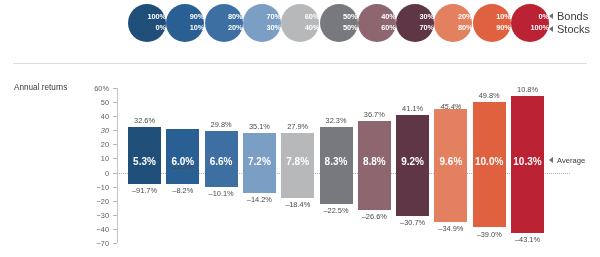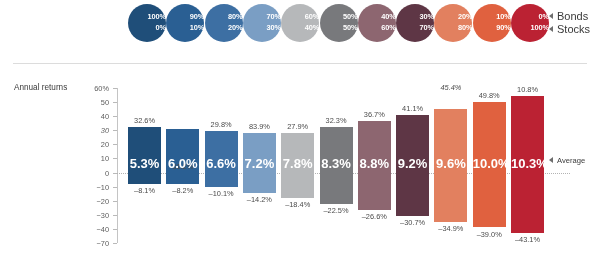--- a/index.html
+++ b/index.html
@@ -59,21 +59,21 @@
   .zeroline{
     position:absolute;height:0;border-top:1px dotted #b3b3b3;
   }
 
   .bar{position:absolute;}
   .bar-top-lab,.bar-bot-lab{
     position:absolute;font-size:7.4px;color:#4a4a4a;white-space:nowrap;
     text-align:center;
   }
   .bar-avg-lab{
-    position:absolute;font-size:13px;font-weight:bold;color:#ffffff;
+    position:absolute;font-size:10px;font-weight:bold;color:#ffffff;
     white-space:nowrap;text-align:center;
   }
   .legend-avg{
     position:absolute;font-size:7.6px;color:#3a3a3a;display:flex;align-items:center;
   }
 </style>
 </head>
 <body>
 
 <div class="root">
@@ -163,52 +163,52 @@
       <div class="ytick-mark" style="left: 113px; top: 201px;"></div>
       <div class="ylab" style="left: 83px; top: 214.818px;">−30</div>
       <div class="ytick-mark" style="left: 113px; top: 215px;"></div>
       <div class="ylab" style="left: 83px; top: 228.909px;">−40</div>
       <div class="ytick-mark" style="left: 113px; top: 229px;"></div>
       <div class="ylab" style="left: 83px; top: 243px;">−70</div>
       <div class="ytick-mark" style="left: 113px; top: 243px;"></div>
       <div class="zeroline" style="left: 117px; width: 453px; top: 172.545px;"></div>
       <div class="bar" style="left: 128px; top: 126.609px; width: 33px; height: 57.35px; background: rgb(31, 78, 121);"></div>
       <div class="bar-top-lab" style="left: 123px; width: 43px; top: 115.609px;">32.6%</div>
-      <div class="bar-bot-lab" style="left: 123px; width: 43px; top: 185.959px;">–8.1%</div>
+      <div class="bar-bot-lab" style="left: 123px; width: 43px; top: 185.959px;">–91.7%</div>
       <div class="bar-avg-lab" style="left: 128px; width: 33px; top: 155.545px;">5.3%</div>
       <div class="bar" style="left: 166.3px; top: 128.582px; width: 33px; height: 55.5182px; background: rgb(42, 95, 147);"></div>
       <div class="bar-top-lab" style="left: 161.3px; width: 43px; top: 117.582px; margin-top: 44px;">31.2%</div>
       <div class="bar-bot-lab" style="left: 161.3px; width: 43px; top: 186.1px;">–8.2%</div>
       <div class="bar-avg-lab" style="left: 166.3px; width: 33px; top: 155.545px;">6.0%</div>
       <div class="bar" style="left: 204.6px; top: 130.555px; width: 33px; height: 56.2227px; background: rgb(61, 111, 163);"></div>
       <div class="bar-top-lab" style="left: 199.6px; width: 43px; top: 119.555px;">29.8%</div>
       <div class="bar-bot-lab" style="left: 199.6px; width: 43px; top: 188.777px;">–10.1%</div>
       <div class="bar-avg-lab" style="left: 204.6px; width: 33px; top: 155.545px;">6.6%</div>
       <div class="bar" style="left: 242.9px; top: 132.527px; width: 33px; height: 60.0273px; background: rgb(122, 158, 196);"></div>
-      <div class="bar-top-lab" style="left: 237.9px; width: 43px; top: 121.527px;">83.9%</div>
+      <div class="bar-top-lab" style="left: 237.9px; width: 43px; top: 121.527px;">35.1%</div>
       <div class="bar-bot-lab" style="left: 237.9px; width: 43px; top: 194.555px;">–14.2%</div>
       <div class="bar-avg-lab" style="left: 242.9px; width: 33px; top: 155.545px;">7.2%</div>
       <div class="bar" style="left: 281.2px; top: 133.232px; width: 33px; height: 65.2409px; background: rgb(182, 184, 186);"></div>
       <div class="bar-top-lab" style="left: 276.2px; width: 43px; top: 122.232px;">27.9%</div>
       <div class="bar-bot-lab" style="left: 276.2px; width: 43px; top: 200.473px;">–18.4%</div>
       <div class="bar-avg-lab" style="left: 281.2px; width: 33px; top: 155.545px;">7.8%</div>
       <div class="bar" style="left: 319.5px; top: 127.032px; width: 33px; height: 77.2182px; background: rgb(120, 121, 124);"></div>
       <div class="bar-top-lab" style="left: 314.5px; width: 43px; top: 116.032px;">32.3%</div>
       <div class="bar-bot-lab" style="left: 314.5px; width: 43px; top: 206.25px;">–22.5%</div>
       <div class="bar-avg-lab" style="left: 319.5px; width: 33px; top: 155.545px;">8.3%</div>
       <div class="bar" style="left: 357.8px; top: 120.832px; width: 33px; height: 89.1955px; background: rgb(141, 102, 112);"></div>
       <div class="bar-top-lab" style="left: 352.8px; width: 43px; top: 109.832px;">36.7%</div>
       <div class="bar-bot-lab" style="left: 352.8px; width: 43px; top: 212.027px;">–26.6%</div>
       <div class="bar-avg-lab" style="left: 357.8px; width: 33px; top: 155.545px;">8.8%</div>
       <div class="bar" style="left: 396.1px; top: 114.632px; width: 33px; height: 101.173px; background: rgb(94, 54, 69);"></div>
       <div class="bar-top-lab" style="left: 391.1px; width: 43px; top: 103.632px;">41.1%</div>
       <div class="bar-bot-lab" style="left: 391.1px; width: 43px; top: 217.805px;">–30.7%</div>
       <div class="bar-avg-lab" style="left: 396.1px; width: 33px; top: 155.545px;">9.2%</div>
       <div class="bar" style="left: 434.4px; top: 108.573px; width: 33px; height: 113.15px; background: rgb(226, 128, 95);"></div>
-      <div class="bar-top-lab" style="left: 429.4px; width: 43px; top: 83px; font-style: italic;">45.4%</div>
+      <div class="bar-top-lab" style="left: 429.4px; width: 43px; top: 102px; font-style: italic;">45.4%</div>
       <div class="bar-bot-lab" style="left: 429.4px; width: 43px; top: 223.723px;">–34.9%</div>
       <div class="bar-avg-lab" style="left: 434.4px; width: 33px; top: 155.545px;">9.6%</div>
       <div class="bar" style="left: 472.7px; top: 102.373px; width: 33px; height: 125.127px; background: rgb(224, 97, 63);"></div>
       <div class="bar-top-lab" style="left: 467.7px; width: 43px; top: 91.3727px;">49.8%</div>
       <div class="bar-bot-lab" style="left: 467.7px; width: 43px; top: 229.5px;">–39.0%</div>
       <div class="bar-avg-lab" style="left: 472.7px; width: 33px; top: 155.545px;">10.0%</div>
       <div class="bar" style="left: 511px; top: 96.1727px; width: 33px; height: 137.105px; background: rgb(187, 34, 51);"></div>
       <div class="bar-top-lab" style="left: 506px; width: 43px; top: 85.1727px;">10.8%</div>
       <div class="bar-bot-lab" style="left: 506px; width: 43px; top: 235.277px;">–43.1%</div>
       <div class="bar-avg-lab" style="left: 511px; width: 33px; top: 155.545px;">10.3%</div>

